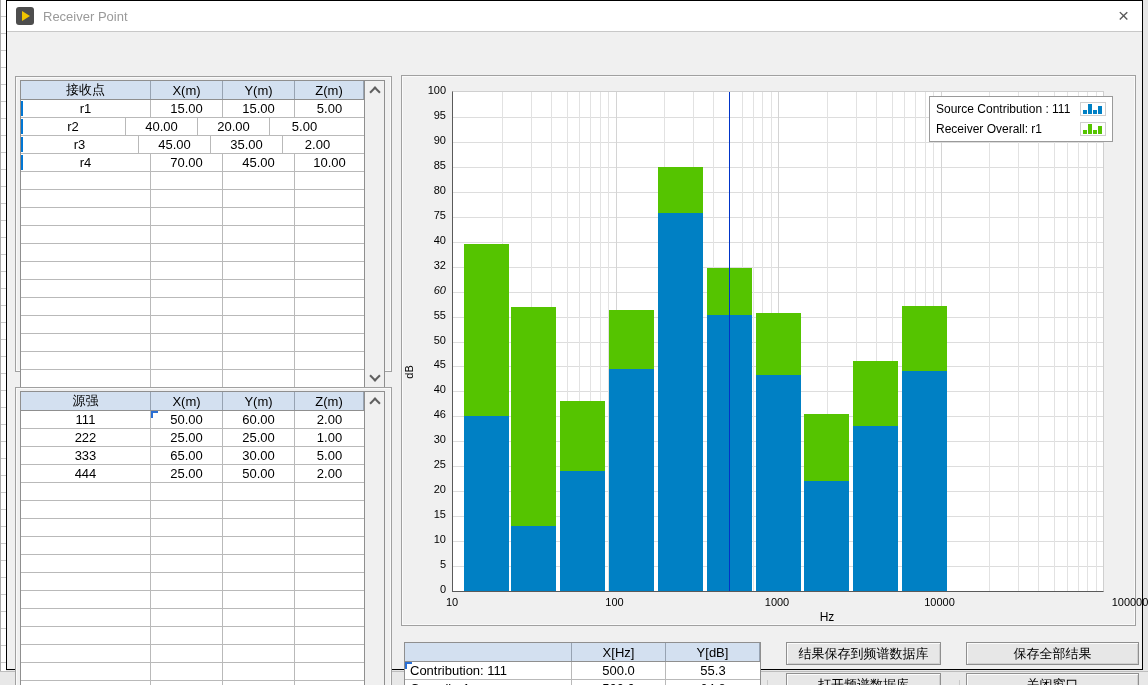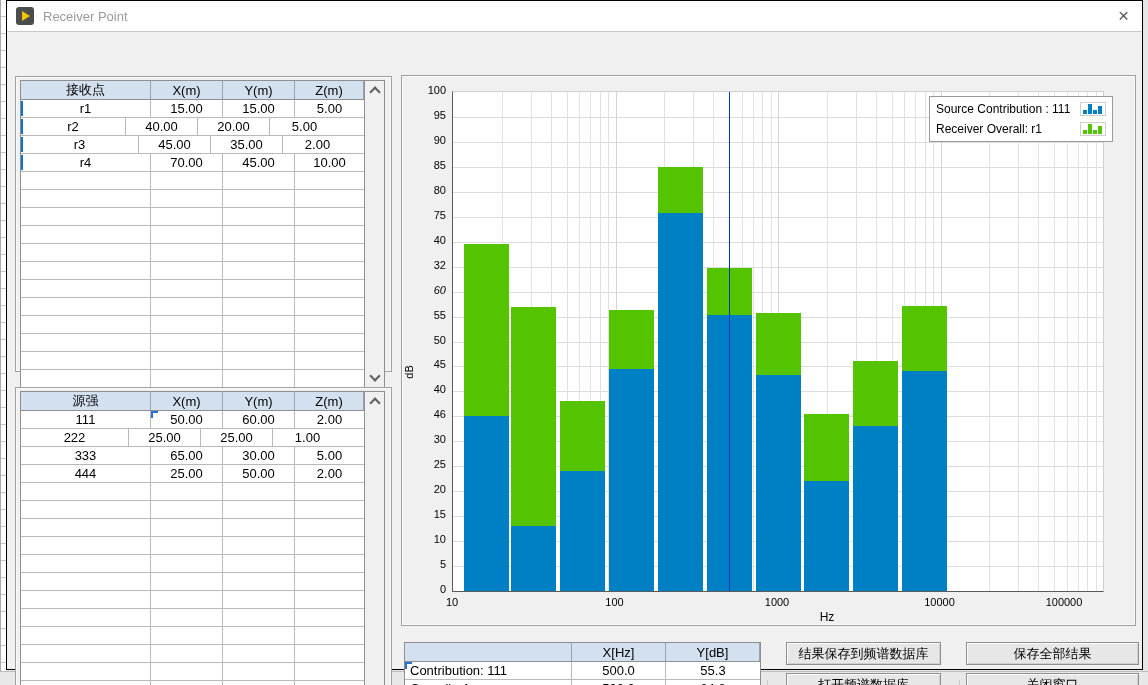--- a/index.html
+++ b/index.html
@@ -230,21 +230,21 @@
               <div class="td" style="width: 72px;">Y(m)</div>
               <div class="td" style="width: 69px;">Z(m)</div>
             </div>
             <div class="tr">
               <div class="td" style="width: 130px;">111</div>
               <div class="td focus-cell" style="width: 72px;">50.00</div>
               <div class="td" style="width: 72px;">60.00</div>
               <div class="td" style="width: 69px;">2.00</div>
             </div>
             <div class="tr">
-              <div class="td" style="width: 108px;">222</div>
+              <div class="td" style="width: 130px;">222</div>
               <div class="td" style="width: 72px;">25.00</div>
               <div class="td" style="width: 72px;">25.00</div>
               <div class="td" style="width: 69px;">1.00</div>
             </div>
             <div class="tr">
               <div class="td" style="width: 130px;">333</div>
               <div class="td" style="width: 72px;">65.00</div>
               <div class="td" style="width: 72px;">30.00</div>
               <div class="td" style="width: 69px;">5.00</div>
             </div>
@@ -452,21 +452,21 @@
         <div class="ytick" style="top: 132.75px;">75</div>
         <div class="ytick" style="top: 107.8px;">80</div>
         <div class="ytick" style="top: 82.85px;">85</div>
         <div class="ytick" style="top: 57.9px;">90</div>
         <div class="ytick" style="top: 32.95px;">95</div>
         <div class="ytick" style="top: 8px;">100</div>
         <div class="xtick" style="left: 50px;">10</div>
         <div class="xtick" style="left: 212.5px;">100</div>
         <div class="xtick" style="left: 375px;">1000</div>
         <div class="xtick" style="left: 537.5px;">10000</div>
-        <div class="xtick" style="left: 662px;">100000</div>
+        <div class="xtick" style="left: 728px;">100000</div>
       </div>
 
     <div id="cursor-table-wrap">
       <div class="tgrid" id="cursor-grid">
           <div class="tr th">
             <div class="td" style="width: 167px;"></div>
             <div class="td" style="width: 94px;">X[Hz]</div>
             <div class="td" style="width: 94px;">Y[dB]</div>
           </div>
           <div class="tr">

